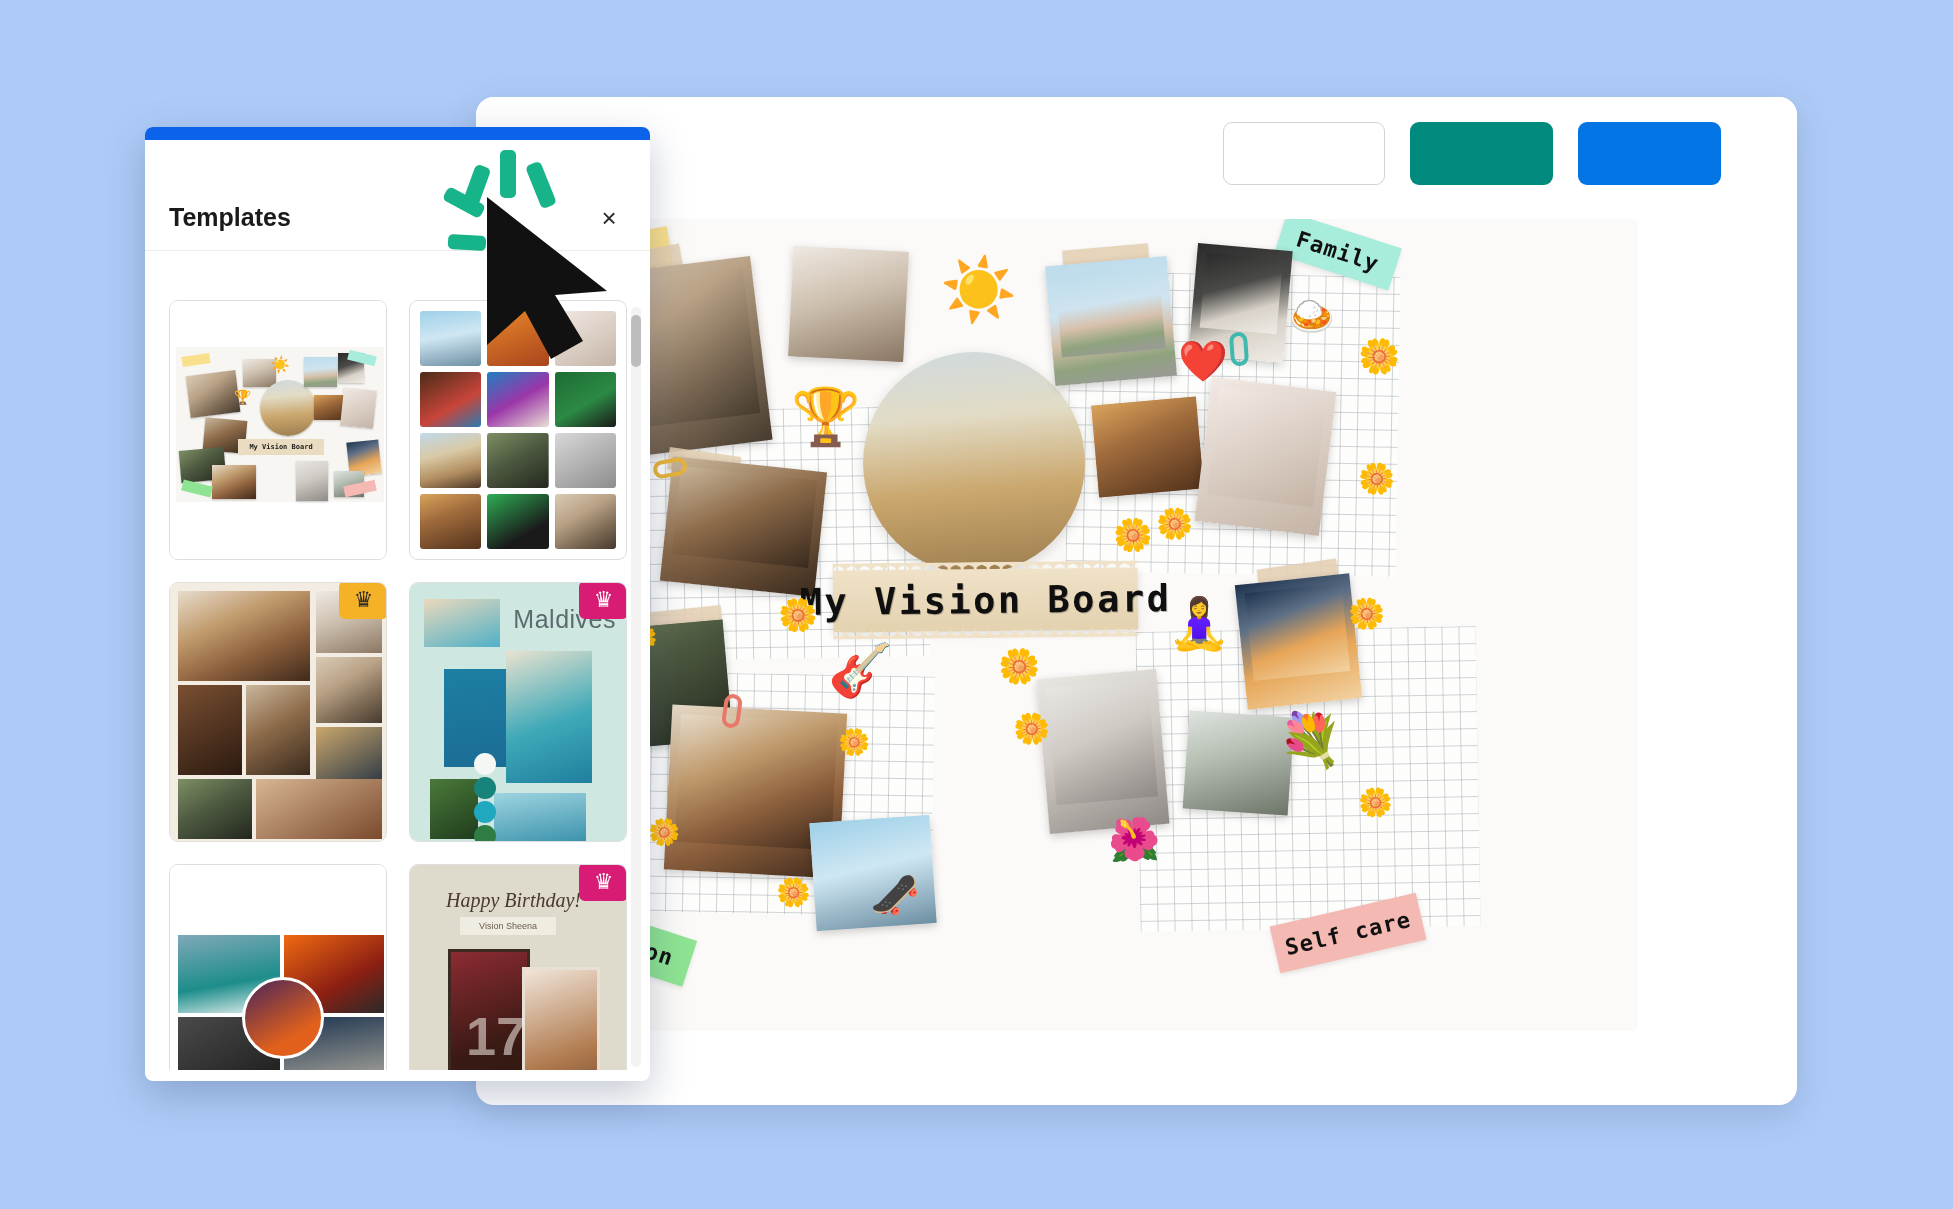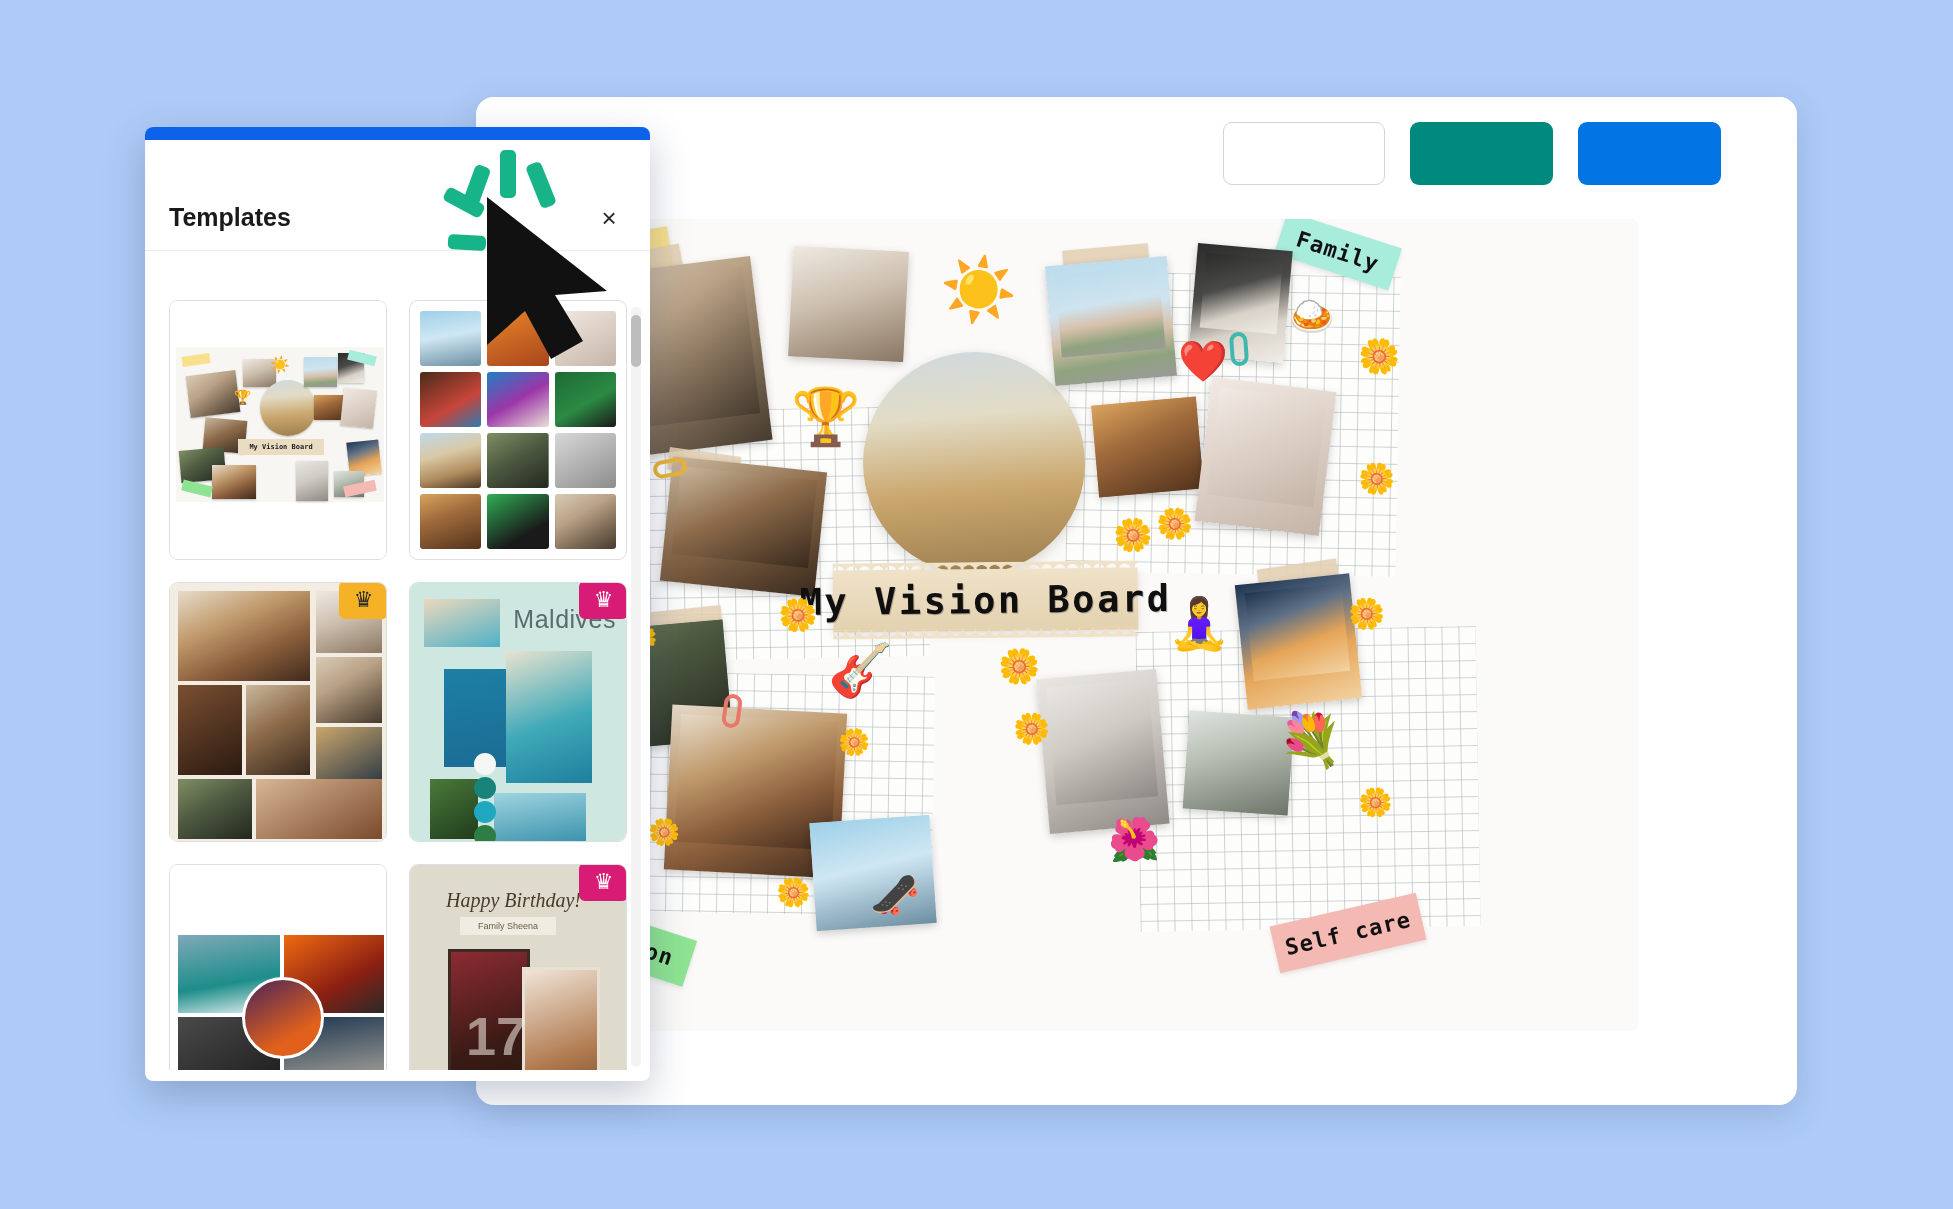--- a/index.html
+++ b/index.html
@@ -462,21 +462,21 @@
         <div style="position:absolute;left:8px;top:152px;width:102px;height:104px;background:linear-gradient(150deg,#4a4a4a,#101010);"></div>
         <div style="position:absolute;left:114px;top:152px;width:100px;height:104px;background:linear-gradient(170deg,#1d3550,#e9d8bd);"></div>
         <div style="position:absolute;left:72px;top:112px;width:82px;height:82px;border-radius:50%;border:3px solid #fff;background:linear-gradient(150deg,#4a2558,#e0601c 70%);"></div>
       </div>
     </div>
 
     <div class="tpl-card">
       <div class="crown pink">♛</div>
       <div class="thumb" style="background:#dedacc;">
         <div style="position:absolute;left:36px;top:24px;font-family:'Liberation Serif',serif;font-style:italic;font-size:20px;color:#4a3a2c;">Happy Birthday!</div>
-        <div style="position:absolute;left:50px;top:52px;width:96px;height:18px;background:#efece1;display:flex;align-items:center;justify-content:center;font-size:9px;color:#6a5c4c;">Family Sheena</div>
+        <div style="position:absolute;left:50px;top:52px;width:96px;height:18px;background:#efece1;display:flex;align-items:center;justify-content:center;font-size:9px;color:#6a5c4c;">Vision Sheena</div>
         <div style="position:absolute;left:38px;top:84px;width:82px;height:160px;background:linear-gradient(160deg,#8c2b33,#3a1a14 60%,#2a1a12);border:3px solid #3a2a22;"></div>
         <div style="position:absolute;left:112px;top:102px;width:78px;height:150px;background:linear-gradient(160deg,#f0e4d8,#b07a4e 60%,#6a4430);border:3px solid #e8e0d4;"></div>
         <div style="position:absolute;left:56px;top:140px;font-family:'Liberation Sans',sans-serif;font-weight:700;font-size:54px;color:rgba(245,240,232,0.55);">17</div>
       </div>
     </div>
   </div>
 
   <div class="tpl-scrollbar">
     <div class="tpl-thumbnail-bar"></div>
   </div>

